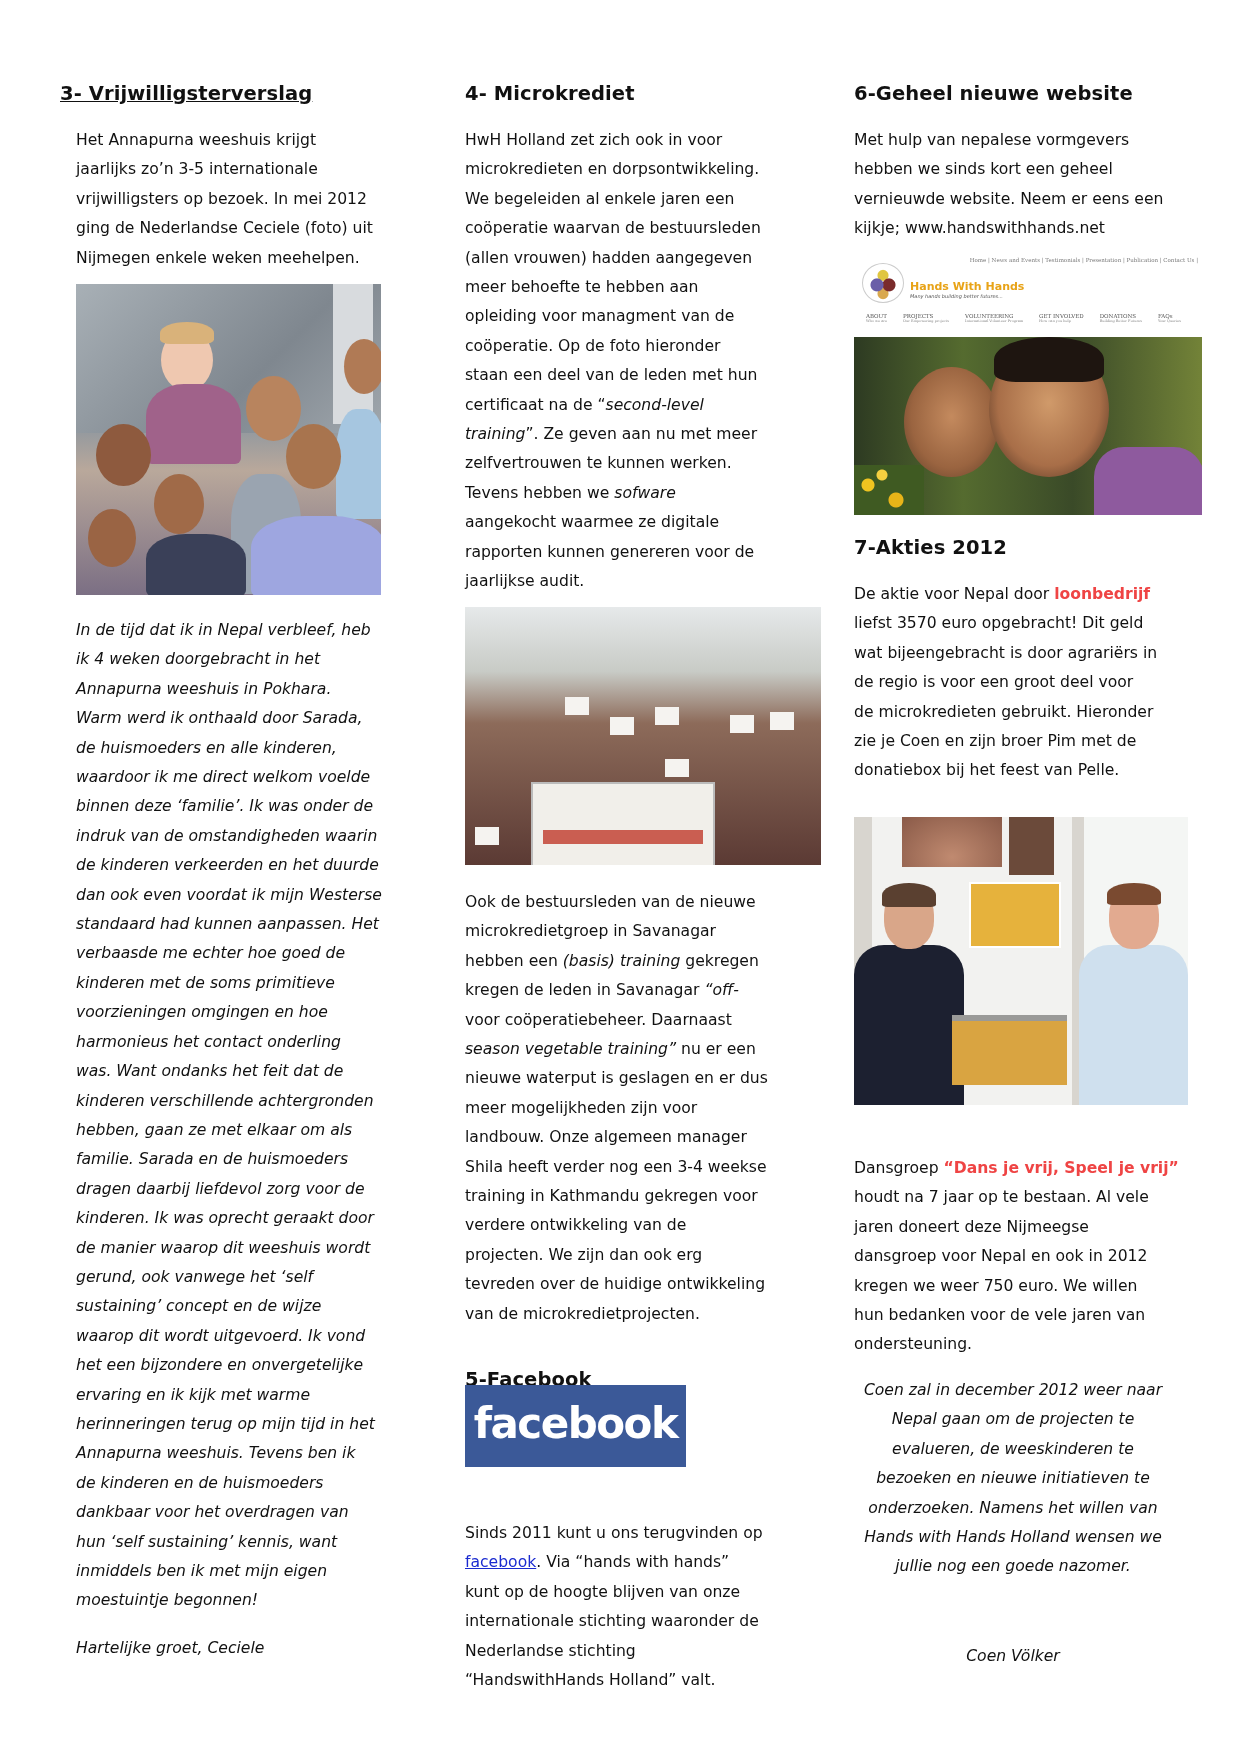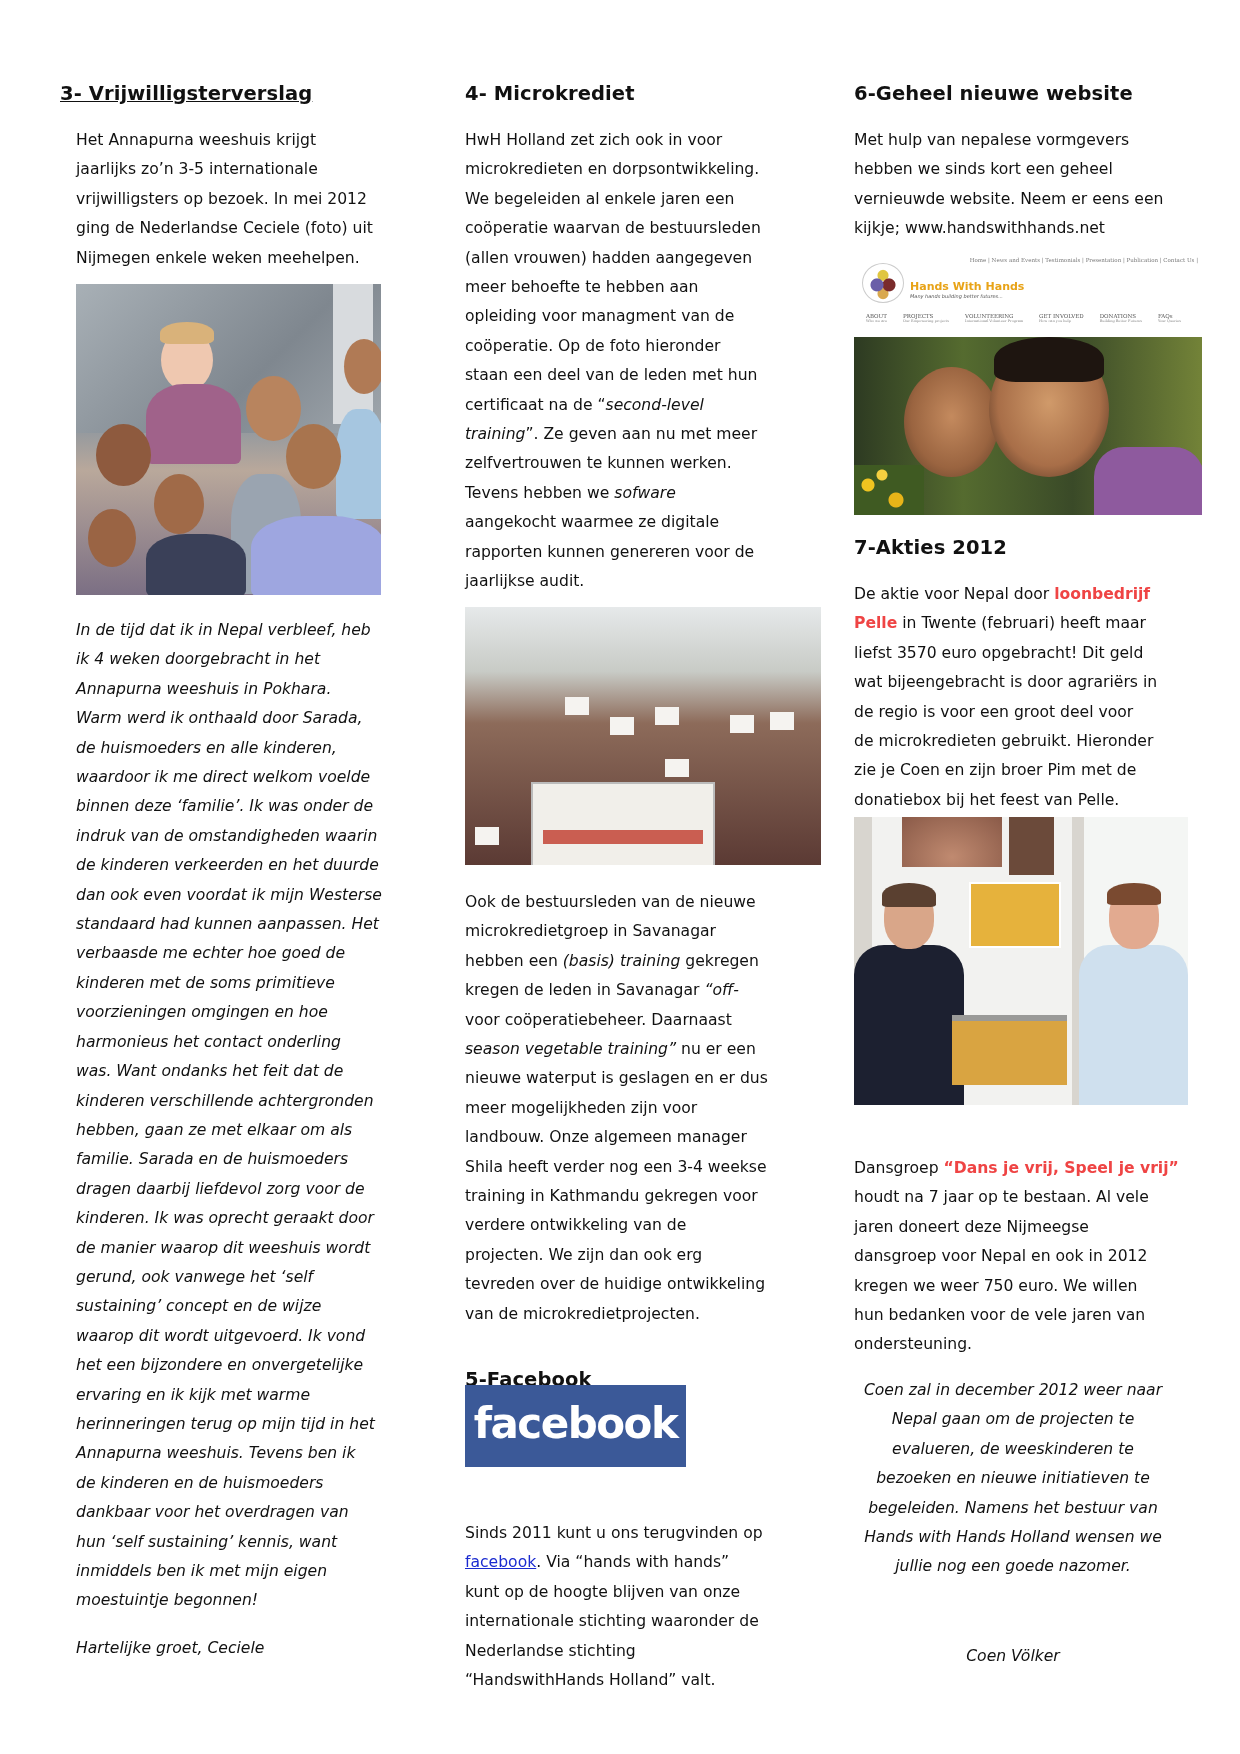--- a/index.html
+++ b/index.html
@@ -234,21 +234,20 @@
     <div class="kid1"></div>
     <div class="kid2"></div>
     <div class="hair2"></div>
   </div>
 </div>
 
 <h2 style="left:854px; top:536px;">7-Akties 2012</h2>
 
 <div class="p" style="left:854px; top:580px;">
   <span class="line"><span>De aktie voor Nepal door </span><span class="red">loonbedrijf</span></span>
-  <span class="line"><span class="red">Pelle</span><span> in Twente (februari) heeft maar</span></span>
   <span class="line"><span>liefst </span><span class="b">3570 euro</span><span> opgebracht! Dit geld</span></span>
   <span class="line">wat bijeengebracht is door agrariërs in</span>
   <span class="line">de regio is voor een groot deel voor</span>
   <span class="line">de microkredieten gebruikt. Hieronder</span>
   <span class="line">zie je Coen en zijn broer Pim met de</span>
   <span class="line">donatiebox bij het feest van Pelle.</span>
 </div>
 
 <div class="photo ph4">
   <div class="window"></div>
@@ -277,18 +276,18 @@
   <span class="line">kregen we weer 750 euro. We willen</span>
   <span class="line">hun bedanken voor de vele jaren van</span>
   <span class="line">ondersteuning.</span>
 </div>
 
 <div class="p it center" style="left:848px; top:1376px; width:330px;">
   <span class="line">Coen zal in december 2012 weer naar</span>
   <span class="line">Nepal gaan om de projecten te</span>
   <span class="line">evalueren, de weeskinderen te</span>
   <span class="line">bezoeken en nieuwe initiatieven te</span>
-  <span class="line">begeleiden. Namens het bestuur van</span>
+  <span class="line">onderzoeken. Namens het willen van</span>
   <span class="line">Hands with Hands Holland wensen we</span>
   <span class="line">jullie nog een goede nazomer.</span>
 </div>
 
 <div class="p it center" style="left:848px; top:1642px; width:330px;">Coen Völker</div>
 
 </body></html>

